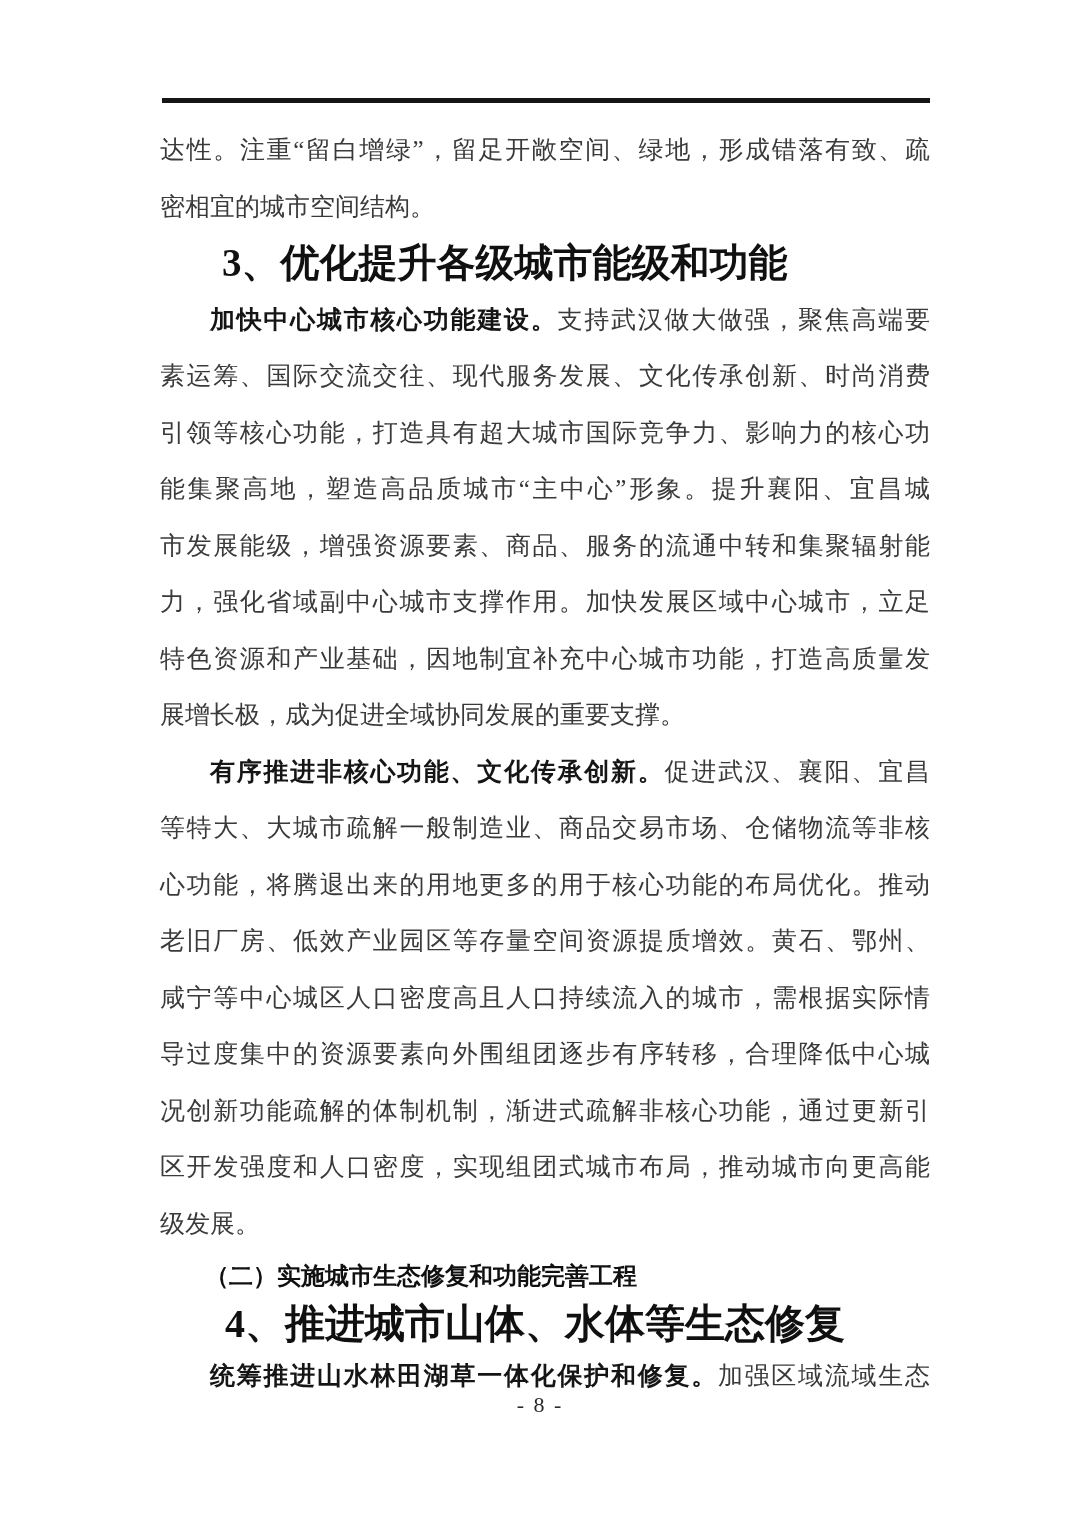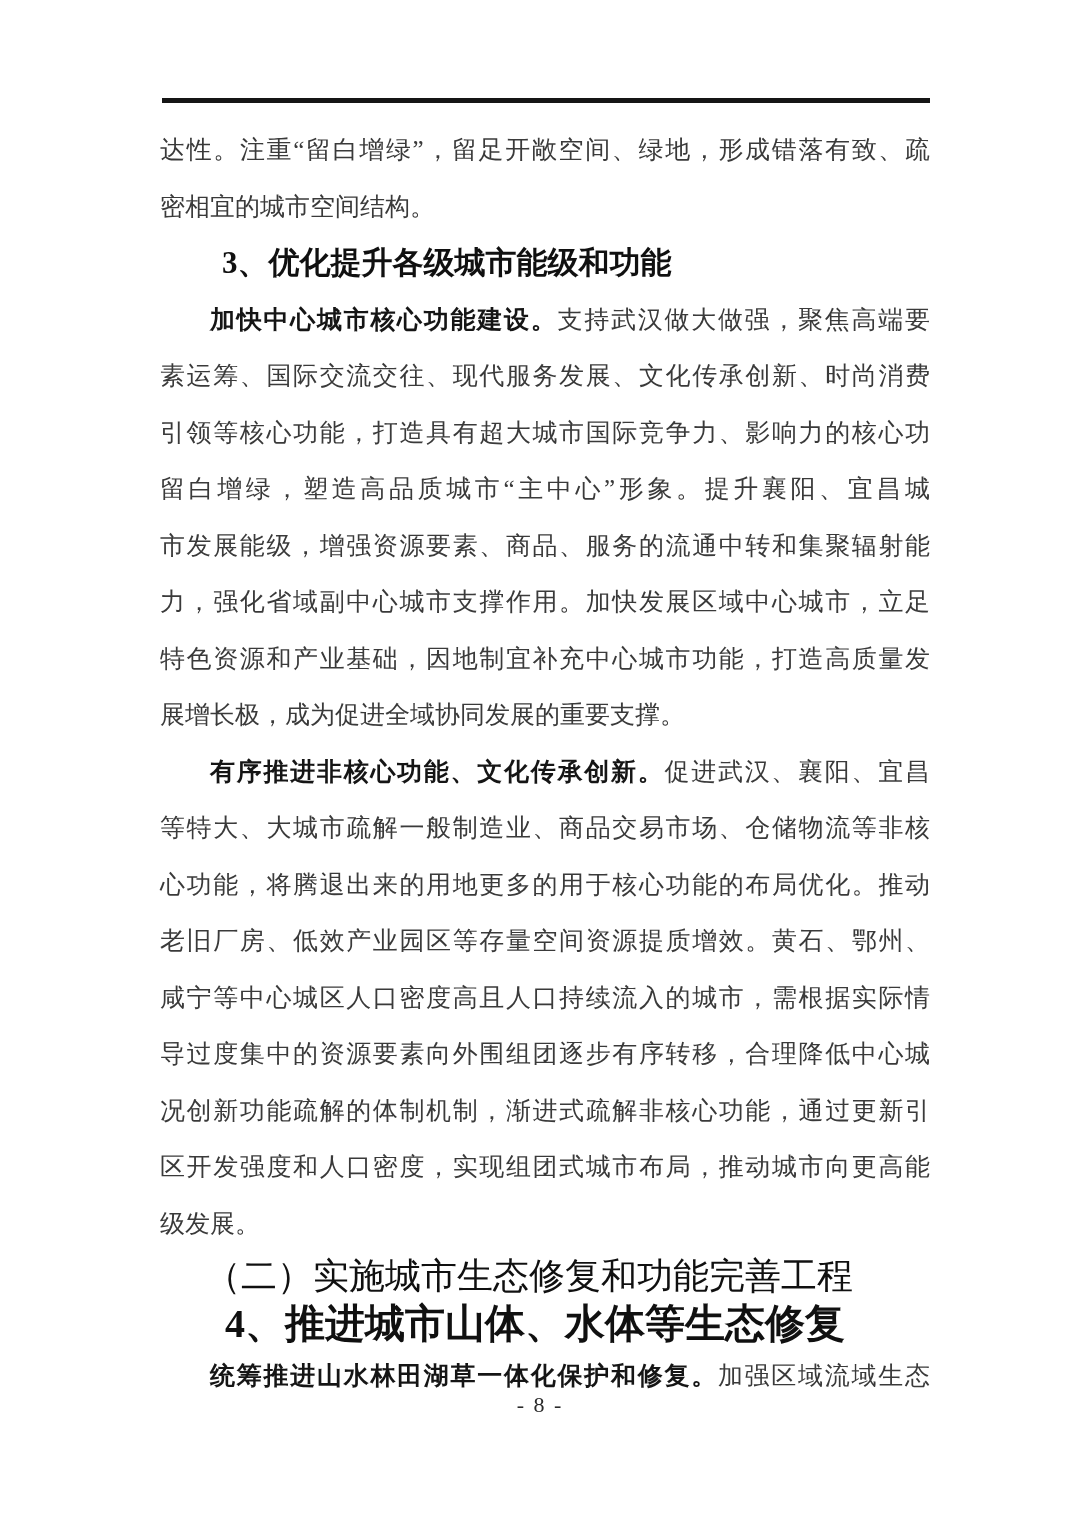--- a/index.html
+++ b/index.html
@@ -34,28 +34,28 @@
     white-space:normal;
     text-align:justify;
     text-align-last:justify;
     -moz-text-align-last:justify;
   }
   .line.indent{padding-left:50px;}
   .line .lead{font-weight:bold;color:var(--bold,#151515);}
   .line.heading-sub{
     padding-left:62px;
     font-weight:bold;
-    font-size:31px;
+    font-size:39px;
     color:var(--heading,#101010);
     height:56.5px;line-height:56.5px;
   }
   .line.heading-major{
     padding-left:45px;
-    font-weight:normal;
-    font-size:36px;
+    font-weight:bold;
+    font-size:24px;
     color:var(--heading,#101010);
     height:48px;line-height:48px;
   }
   .line.heading-sub2{
     padding-left:65px;
     font-weight:bold;
     font-size:40px;
     color:var(--heading,#101010);
     height:48px;line-height:48px;
   }
@@ -74,21 +74,21 @@
 
 <div class="page" style="--bg: #ffffff; --body: #3a3a3a; --bold: #151515; --heading: #101010; --rule: #151515;">
   <div class="header-rule"></div>
   <div class="content" id="content">
       <div class="line body just"><span>达性。注重“留白增绿”，留足开敞空间、绿地，形成错落有致、疏</span></div>
       <div class="line body"><span>密相宜的城市空间结构。</span></div>
       <div class="line heading-sub"><span>3、优化提升各级城市能级和功能</span></div>
       <div class="line body indent just"><span class="lead">加快中心城市核心功能建设。</span><span>支持武汉做大做强，聚焦高端要</span></div>
       <div class="line body just"><span>素运筹、国际交流交往、现代服务发展、文化传承创新、时尚消费</span></div>
       <div class="line body just"><span>引领等核心功能，打造具有超大城市国际竞争力、影响力的核心功</span></div>
-      <div class="line body just"><span>留白增绿，塑造高品质城市“主中心”形象。提升襄阳、宜昌城</span></div>
+      <div class="line body just"><span>能集聚高地，塑造高品质城市“主中心”形象。提升襄阳、宜昌城</span></div>
       <div class="line body just"><span>市发展能级，增强资源要素、商品、服务的流通中转和集聚辐射能</span></div>
       <div class="line body just"><span>力，强化省域副中心城市支撑作用。加快发展区域中心城市，立足</span></div>
       <div class="line body just"><span>特色资源和产业基础，因地制宜补充中心城市功能，打造高质量发</span></div>
       <div class="line body"><span>展增长极，成为促进全域协同发展的重要支撑。</span></div>
       <div class="line body indent just"><span class="lead">有序推进非核心功能、文化传承创新。</span><span>促进武汉、襄阳、宜昌</span></div>
       <div class="line body just"><span>等特大、大城市疏解一般制造业、商品交易市场、仓储物流等非核</span></div>
       <div class="line body just"><span>心功能，将腾退出来的用地更多的用于核心功能的布局优化。推动</span></div>
       <div class="line body just"><span>老旧厂房、低效产业园区等存量空间资源提质增效。黄石、鄂州、</span></div>
       <div class="line body just"><span>咸宁等中心城区人口密度高且人口持续流入的城市，需根据实际情</span></div>
       <div class="line body just"><span>导过度集中的资源要素向外围组团逐步有序转移，合理降低中心城</span></div>

